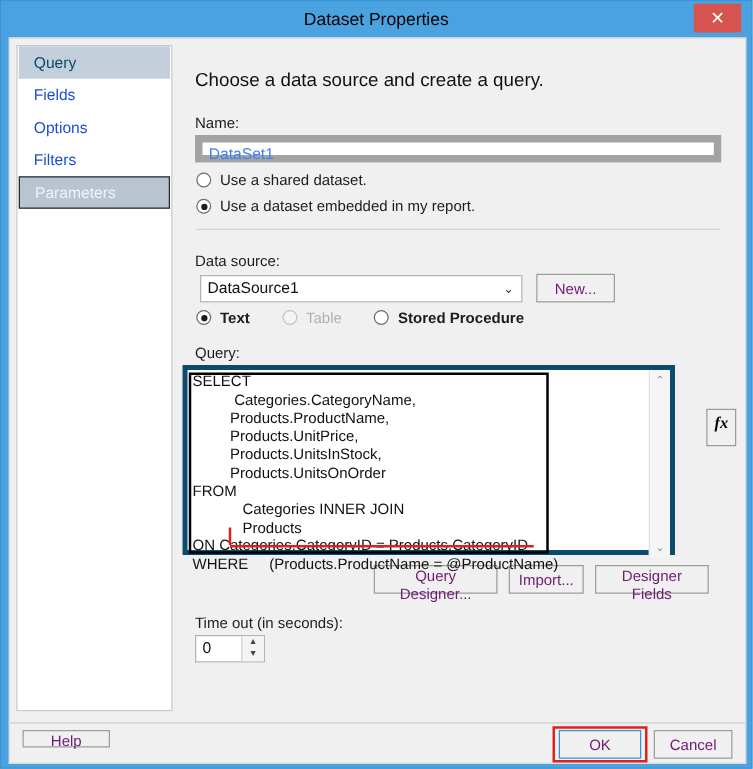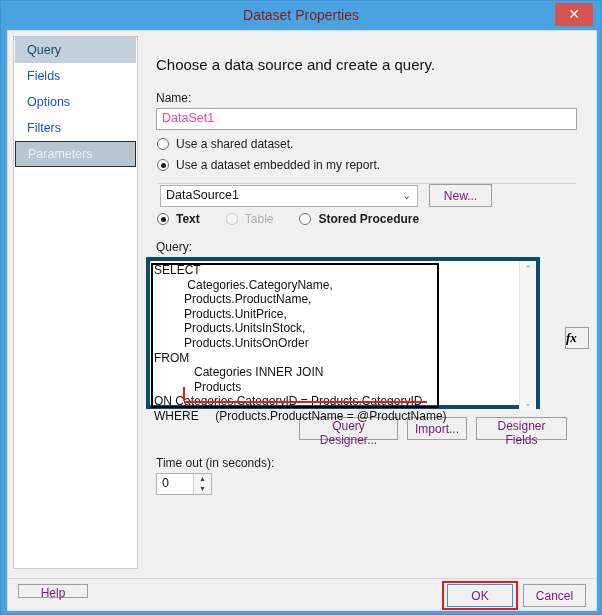--- a/index.html
+++ b/index.html
@@ -29,21 +29,21 @@
     height: 29px;
     background: #4aa3e0;
   }
   .title-text {
     position: absolute;
     left: 0;
     right: 0;
     top: 6px;
     text-align: center;
     font-size: 14px;
-    color: #7f1d1d;
+    color: #000000;
     font-family: "Liberation Sans", sans-serif;
   }
   .close-btn {
     position: absolute;
     right: 8px;
     top: 2px;
     width: 38px;
     height: 23px;
     background: #d65450;
     color: #ffffff;
@@ -117,23 +117,23 @@
     font-size: 12px;
     color: #1c1c1c;
     margin: 18px 0 3px 10px;
   }
   .txtbox {
     margin-left: 10px;
     width: 421px;
     height: 22px;
     box-sizing: border-box;
     background: #ffffff;
-    border: 1px solid #a3a3a3;
+    border: 6px solid #a3a3a3;
     font-size: 12.5px;
-    color: #ec4899;
+    color: #3b82f6;
     padding: 2px 0 0 5px;
     font-family: "Liberation Sans", sans-serif;
   }
 
   .radio-row {
     margin: 7px 0 0 11px;
     display: flex;
     align-items: center;
     font-size: 12px;
     color: #1c1c1c;
@@ -225,27 +225,28 @@
   .query-label-row {
     display: flex;
     align-items: flex-end;
     margin: 14px 0 3px 10px;
   }
   .fx-btn {
     position: absolute;
     right: 3px;
     top: 291px;
     width: 24px;
-    height: 22px;
+    height: 30px;
     background: #f0f0f0;
     border: 1px solid #9d9d9d;
     font-family: "Liberation Serif", serif;
     font-style: italic;
     font-weight: bold;
     font-size: 13px;
+    text-align: center;
     line-height: 20px;
     cursor: pointer;
     box-sizing: border-box;
   }
   .query-wrap {
     position: relative;
     width: 394px;
     height: 152px;
     background: #ffffff;
     border: 4px solid #0c4a6e;
@@ -439,20 +440,21 @@
         <span class="radio"></span>
         <span>Use a shared dataset.</span>
       </div>
       <div class="radio-row">
         <span class="radio on"></span>
         <span>Use a dataset embedded in my report.</span>
       </div>
 
       <div class="divider"></div>
 
+      <div class="fld-label">Data source:</div>
       <div class="combo-row">
         <div class="combo">
           <span>DataSource1</span>
           <span class="chev">⌄</span>
         </div>
         <button class="btn btn-new">New...</button>
       </div>
 
       <div class="qtype-row">
         <span class="radio on"></span>

